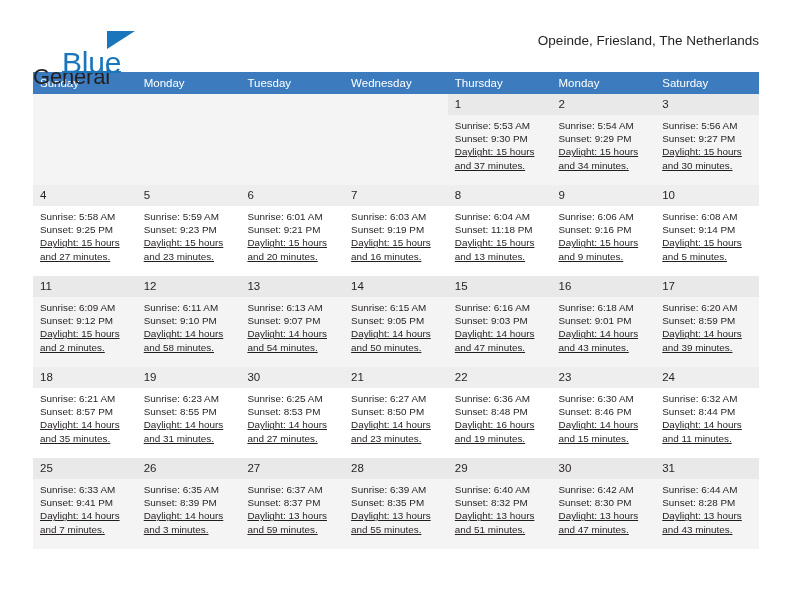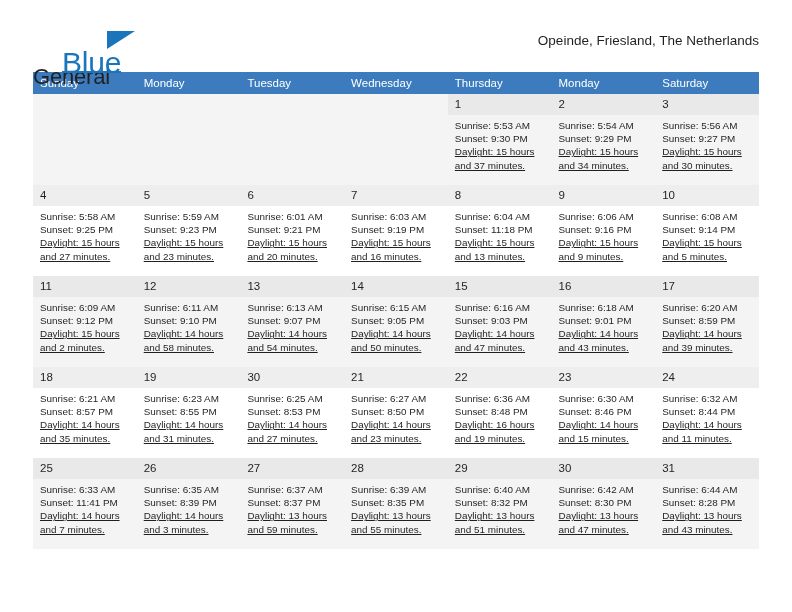--- a/index.html
+++ b/index.html
@@ -455,21 +455,21 @@
               </div>
             </div>
           </td>
         </tr>
         <tr>
           <td>
             <div class="cell shaded">
               <div class="daynum">25</div>
               <div class="cell-body">
                 <div>Sunrise: 6:33 AM</div>
-                <div>Sunset: 11:41 PM</div>
+                <div>Sunset: 9:41 PM</div>
                 <div class="daylight-line">Daylight: 14 hours and 7 minutes.</div>
               </div>
             </div>
           </td>
           <td>
             <div class="cell shaded">
               <div class="daynum">26</div>
               <div class="cell-body">
                 <div>Sunrise: 6:35 AM</div>
                 <div>Sunset: 8:39 PM</div>

